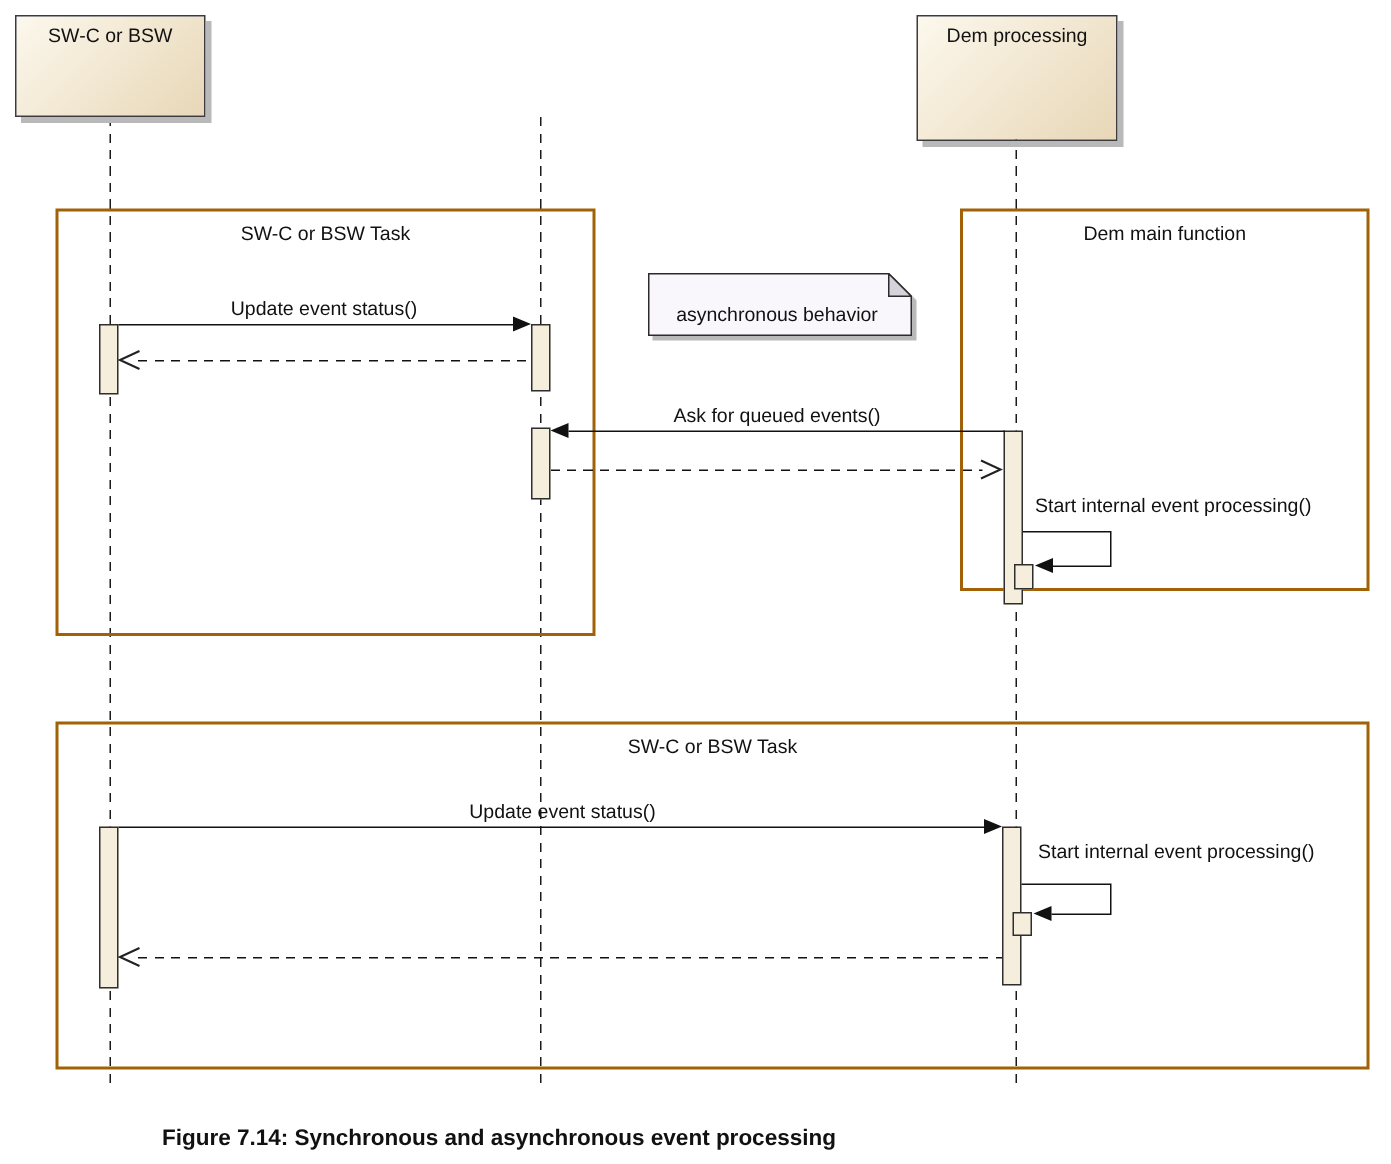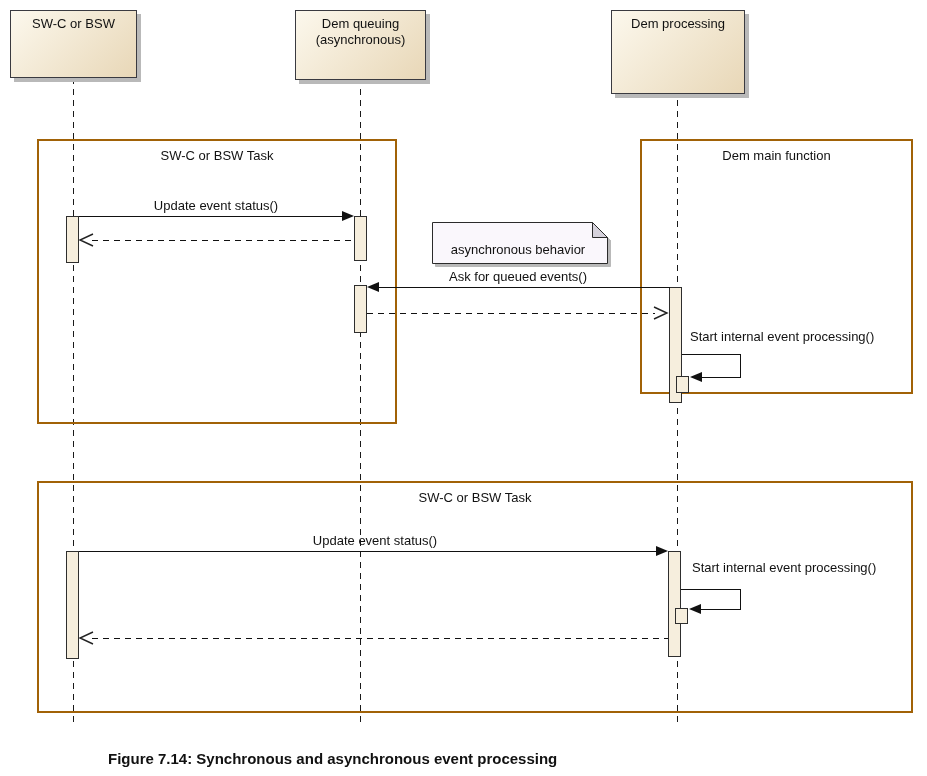--- a/index.html
+++ b/index.html
@@ -53,44 +53,40 @@
     position:absolute; width:0; height:0; z-index:6;
     border-top:5px solid transparent; border-bottom:5px solid transparent;
     border-right:12px solid #111;
   }
   .chev { position:absolute; z-index:6; }
   .msg-label {
     position:absolute; font-size:13px; white-space:nowrap; z-index:6;
     text-align:center;
   }
   
-  .note { position:absolute; z-index:7; filter:drop-shadow(3px 3px 0 var(--shadow));margin-top:40px; }
+  .note { position:absolute; z-index:7; filter:drop-shadow(3px 3px 0 var(--shadow)); }
   .note-label {
     position:absolute; left:0; right:4px; text-align:center;
     font-size:13px; white-space:nowrap; z-index:8;
   }
   .caption {
     position:absolute; font-size:15px; font-weight:bold; white-space:nowrap; z-index:2;
   }
 </style>
 </head>
 <body>
 
 <div class="canvas">
 
   <div class="lifeline" style="left:73px"></div>
   <div class="lifeline" style="left:360px"></div>
   <div class="lifeline" style="left:677px"></div>
 
   <div class="head" style="left:10px;top:10px;width:127px;height:68px">
     <span class="lbl">SW-C or BSW</span>
-  </div>
-  <div class="head" style="left:295px;top:10px;width:131px;height:70px">
-    <span class="lbl">Dem queuing
-(asynchronous)</span>
   </div>
   <div class="head" style="left:611px;top:10px;width:134px;height:84px">
     <span class="lbl">Dem processing</span>
   </div>
 
   <div class="frame" style="left:37px;top:139px;width:360px;height:285px">
     <div class="frame-title">SW-C or BSW Task</div>
   </div>
   <div class="frame" style="left:640px;top:139px;width:273px;height:255px">
     <div class="frame-title">Dem main function</div>

